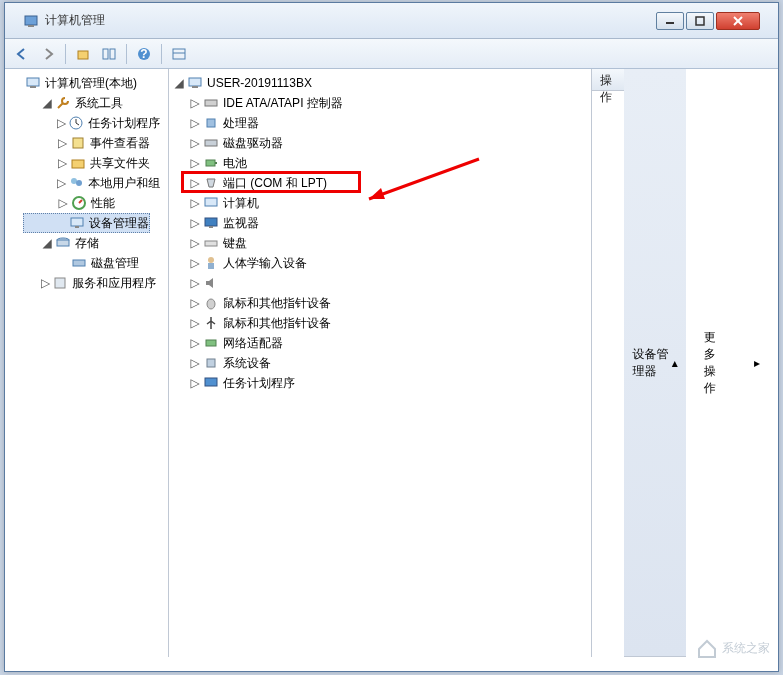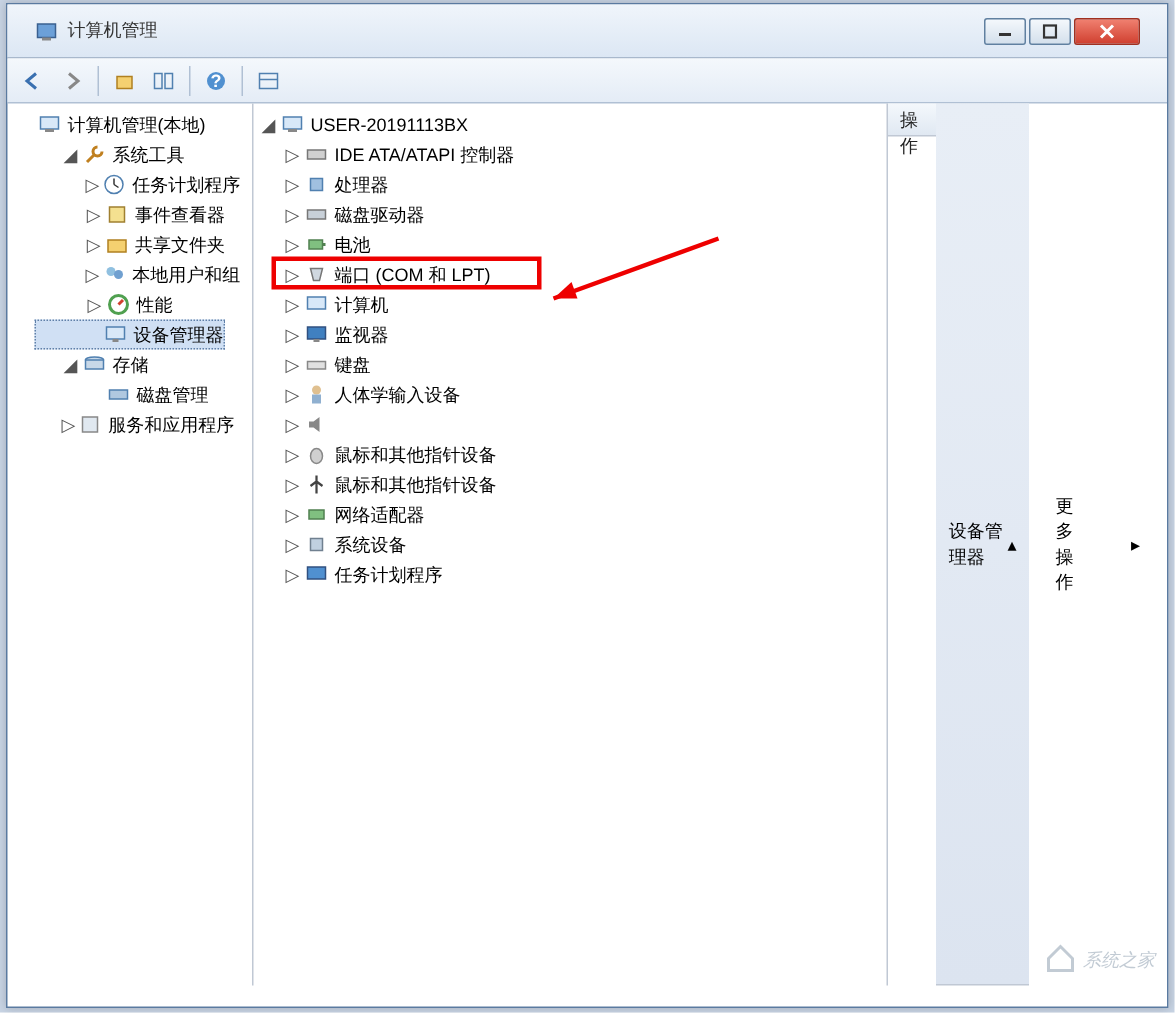--- a/index.html
+++ b/index.html
@@ -25,21 +25,21 @@
 .right-item { padding: 6px 18px; display: flex; justify-content: space-between; align-items: center; cursor: default; gap: 28px; }
 .tree-row { display: flex; align-items: center; height: 20px; cursor: default; white-space: nowrap; }
 .tree-row .twisty { width: 12px; height: 12px; display: inline-flex; align-items: center; justify-content: center; color: #555; margin-right: 2px; }
 .tree-row .icn { width: 16px; height: 16px; margin-right: 4px; display: inline-flex; align-items: center; justify-content: center; }
 .tree-row.selected { background: #d0e0f4; border: 1px dotted #6080a8; }
 .indent-0 { padding-left: 2px; }
 .indent-1 { padding-left: 18px; }
 .indent-2 { padding-left: 34px; }
 .highlight-box { position: absolute; border: 3px solid #e00; pointer-events: none; }
 .arrow-svg { position: absolute; pointer-events: none; }
-.watermark { position: absolute; right: 8px; bottom: 22px; font-size: 18px; color: rgba(120,140,160,0.45); font-style: italic; display: flex; align-items: flex-end; gap: 4px; }
+.watermark { position: absolute; right: 8px; bottom: 12px; font-size: 18px; color: rgba(120,140,160,0.45); display: flex; align-items: center; gap: 4px; }
 svg { display: block; }
 </style>
 </head>
 <body>
 
 <div class="window">
   <div class="titlebar">
     <span class="titlebar-icon">
       <svg width="16" height="16">
           <rect x="2" y="3" width="12" height="9" fill="#6ca0d8" stroke="#3a6090"></rect>

